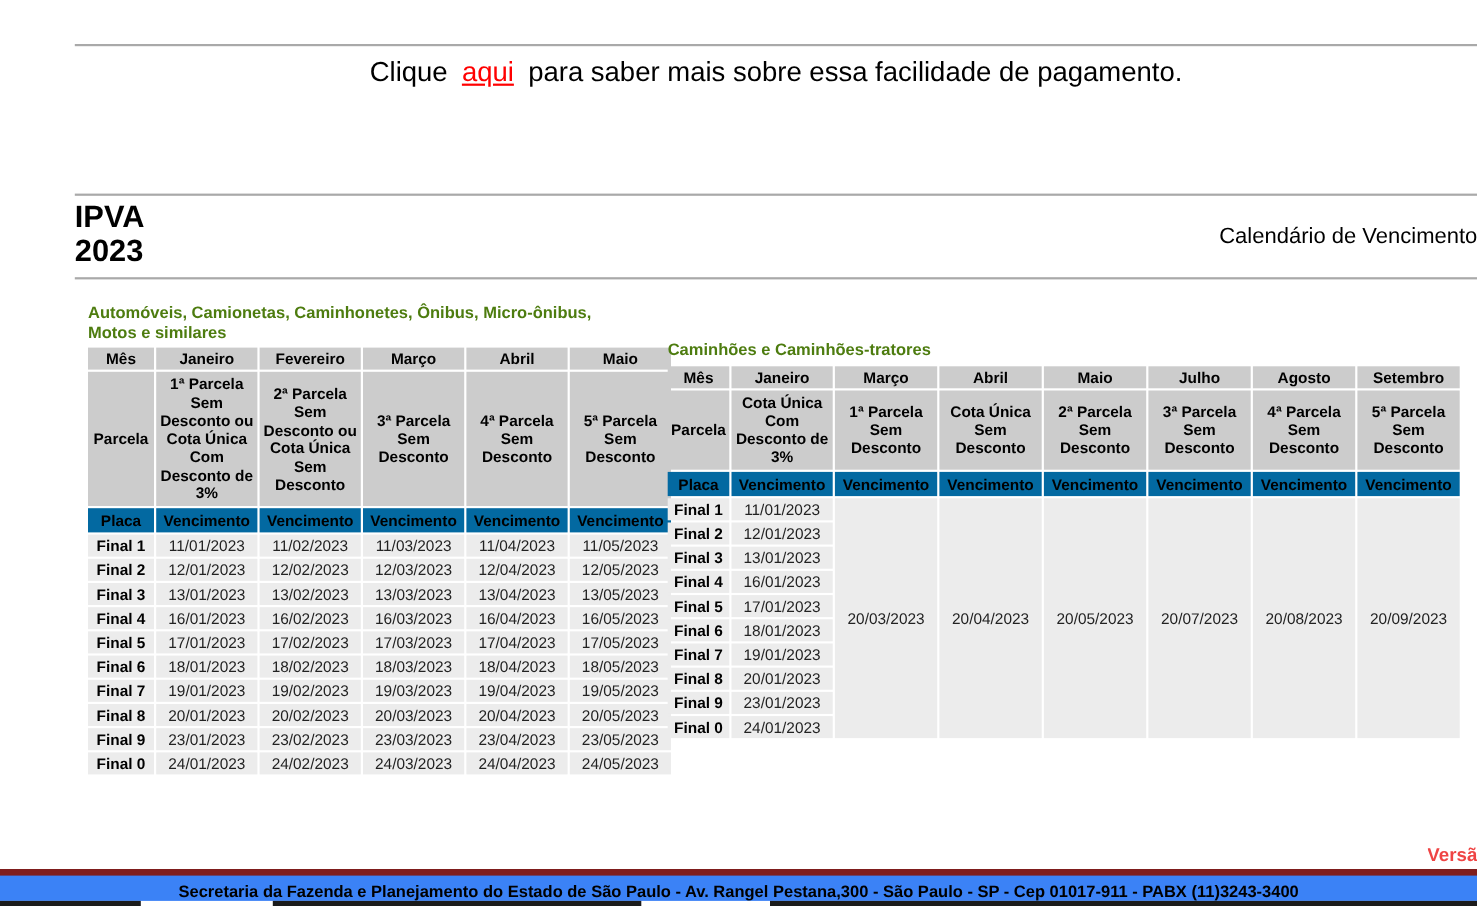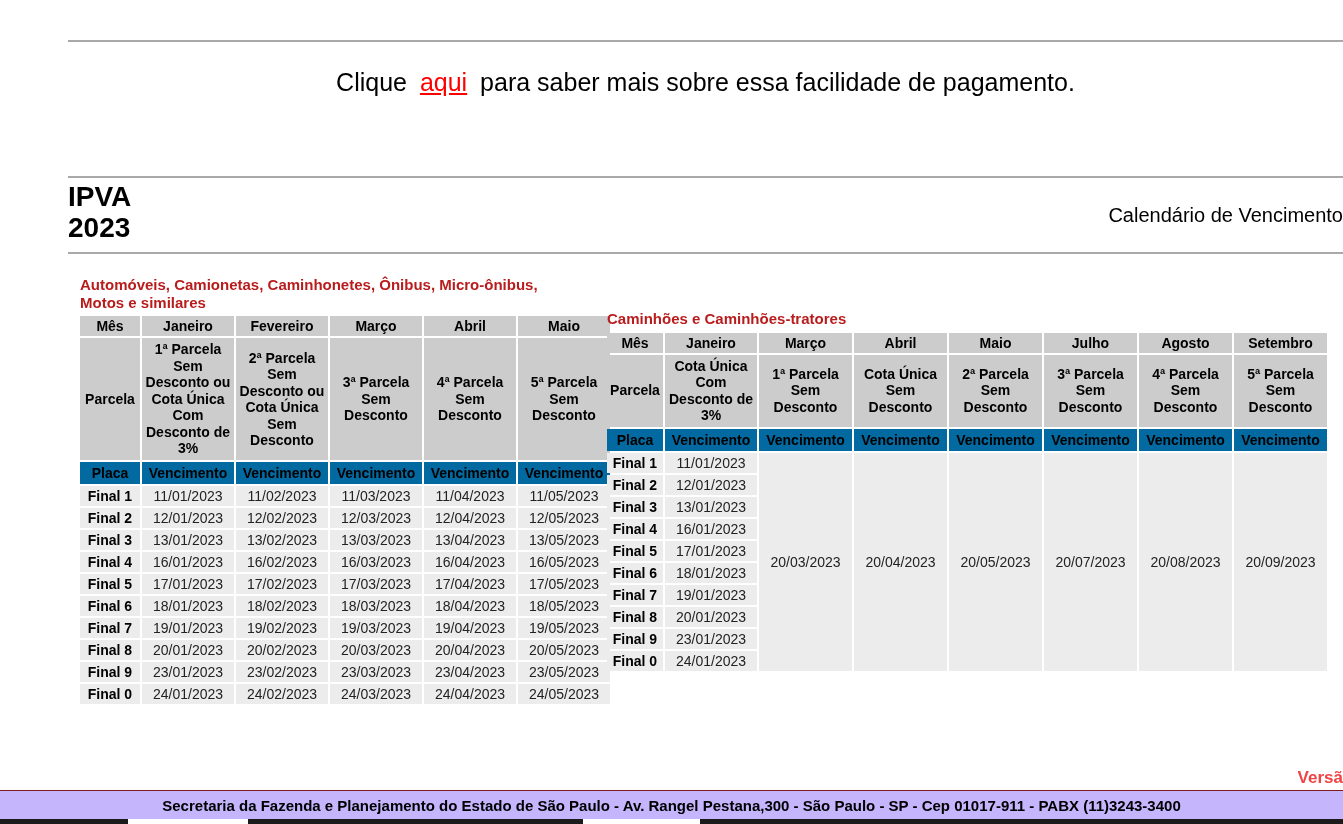--- a/index.html
+++ b/index.html
@@ -56,21 +56,21 @@
   #intro-line1 {
     font-size: 25px;
     font-weight: normal;
     margin: 0;
     padding-top: 20px;
     line-height: 1.15;
   }
   #intro-line2 {
     font-size: 25px;
     font-weight: normal;
-    margin: 18px;
+    margin: 2px;
     padding-top: 4px;
     line-height: 1.15;
   }
   .aqui-link {
     color: #ff0000;
     text-decoration: underline;
     text-decoration-color: #ff0000;
     cursor: pointer;
     padding: 0 6px;
   }
@@ -99,21 +99,21 @@
     font-size: 20px;
     font-weight: normal;
   }
 
   
   .tbl-block { position: absolute; }
   #block-left  { left: 78px;  top: 276px; }
   #block-right { left: 605px; top: 310px; }
 
   .tbl-caption {
-    color: #b91c1c;
+    color: #4d7c0f;
     font-weight: bold;
     font-size: 15px;
     line-height: 1.18;
     margin: 0 0 3px 2px;
   }
   #cap-left { width: 485px; }
 
   table.cal {
     border-collapse: separate;
     border-spacing: 2px;
@@ -202,22 +202,22 @@
     font-size: 17px;
     white-space: nowrap;
     overflow: hidden;
   }
   #footer-bar {
     position: absolute;
     left: 0;
     top: 790px;
     width: 1343px;
     height: 34px;
-    background: #c4b5fd;
-    border-top: 1px solid #7f1d1d;
+    background: #3b82f6;
+    border-top: 6px solid #7f1d1d;
     box-sizing: border-box;
   }
   #footer-text {
     position: absolute;
     left: 0;
     top: 6px;
     width: 1343px;
     text-align: center;
     font-size: 15px;
     font-weight: bold;

